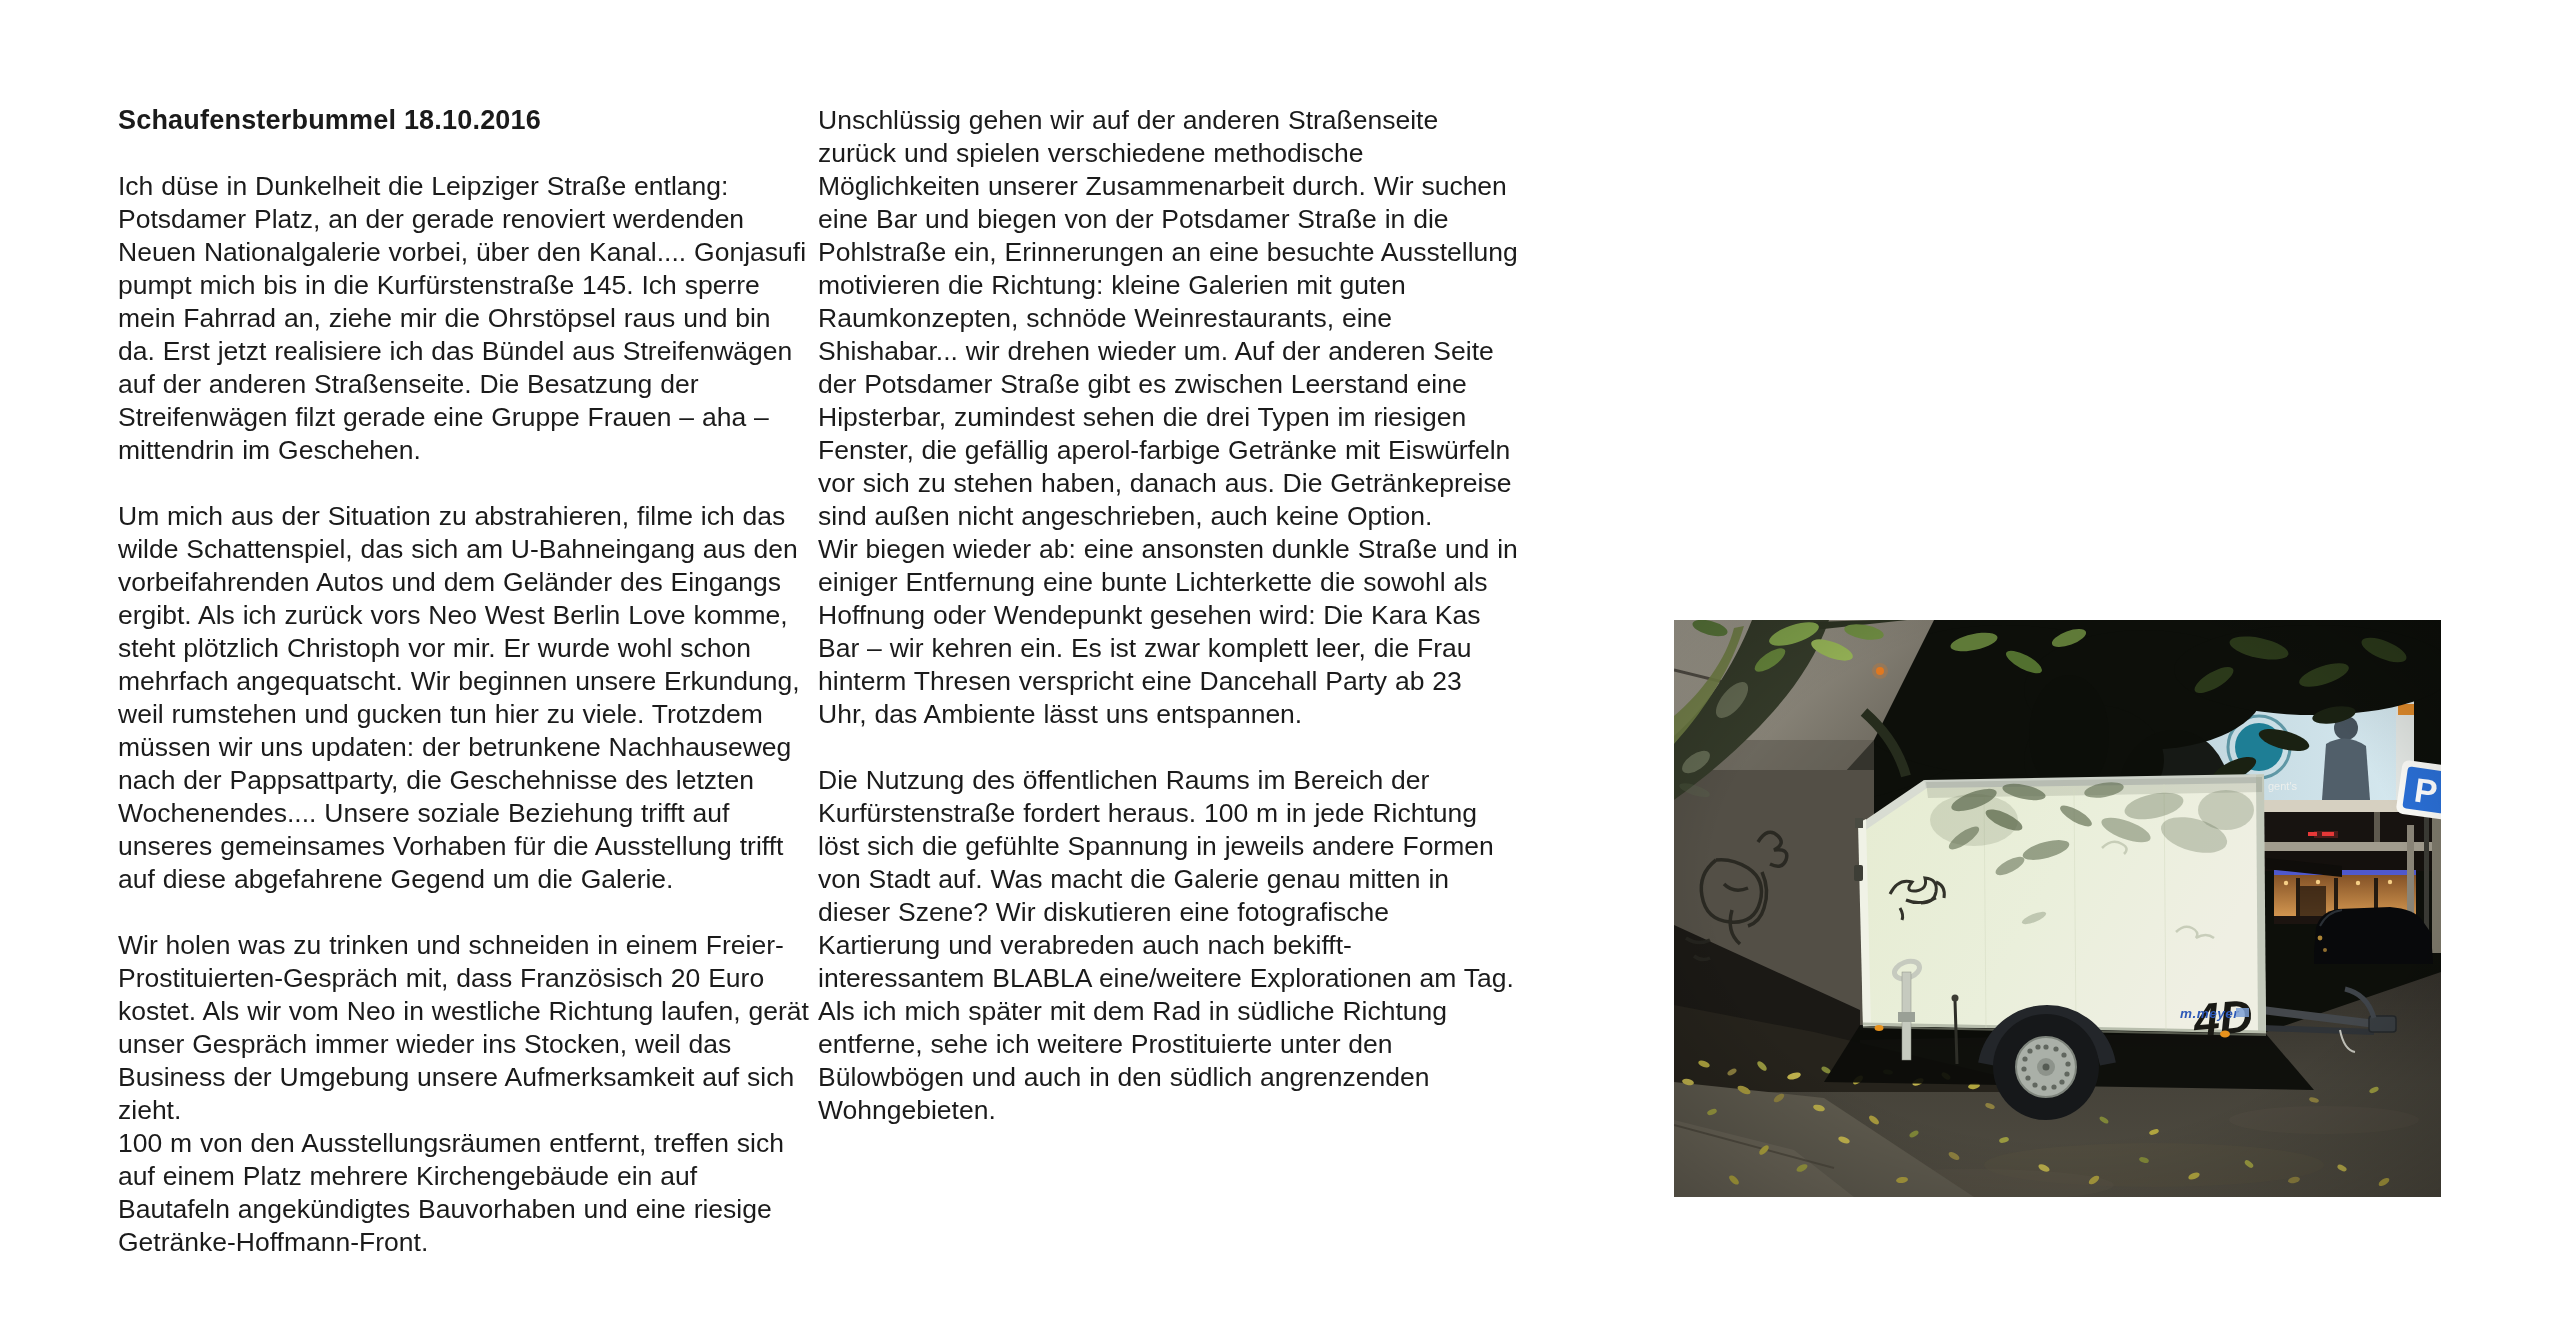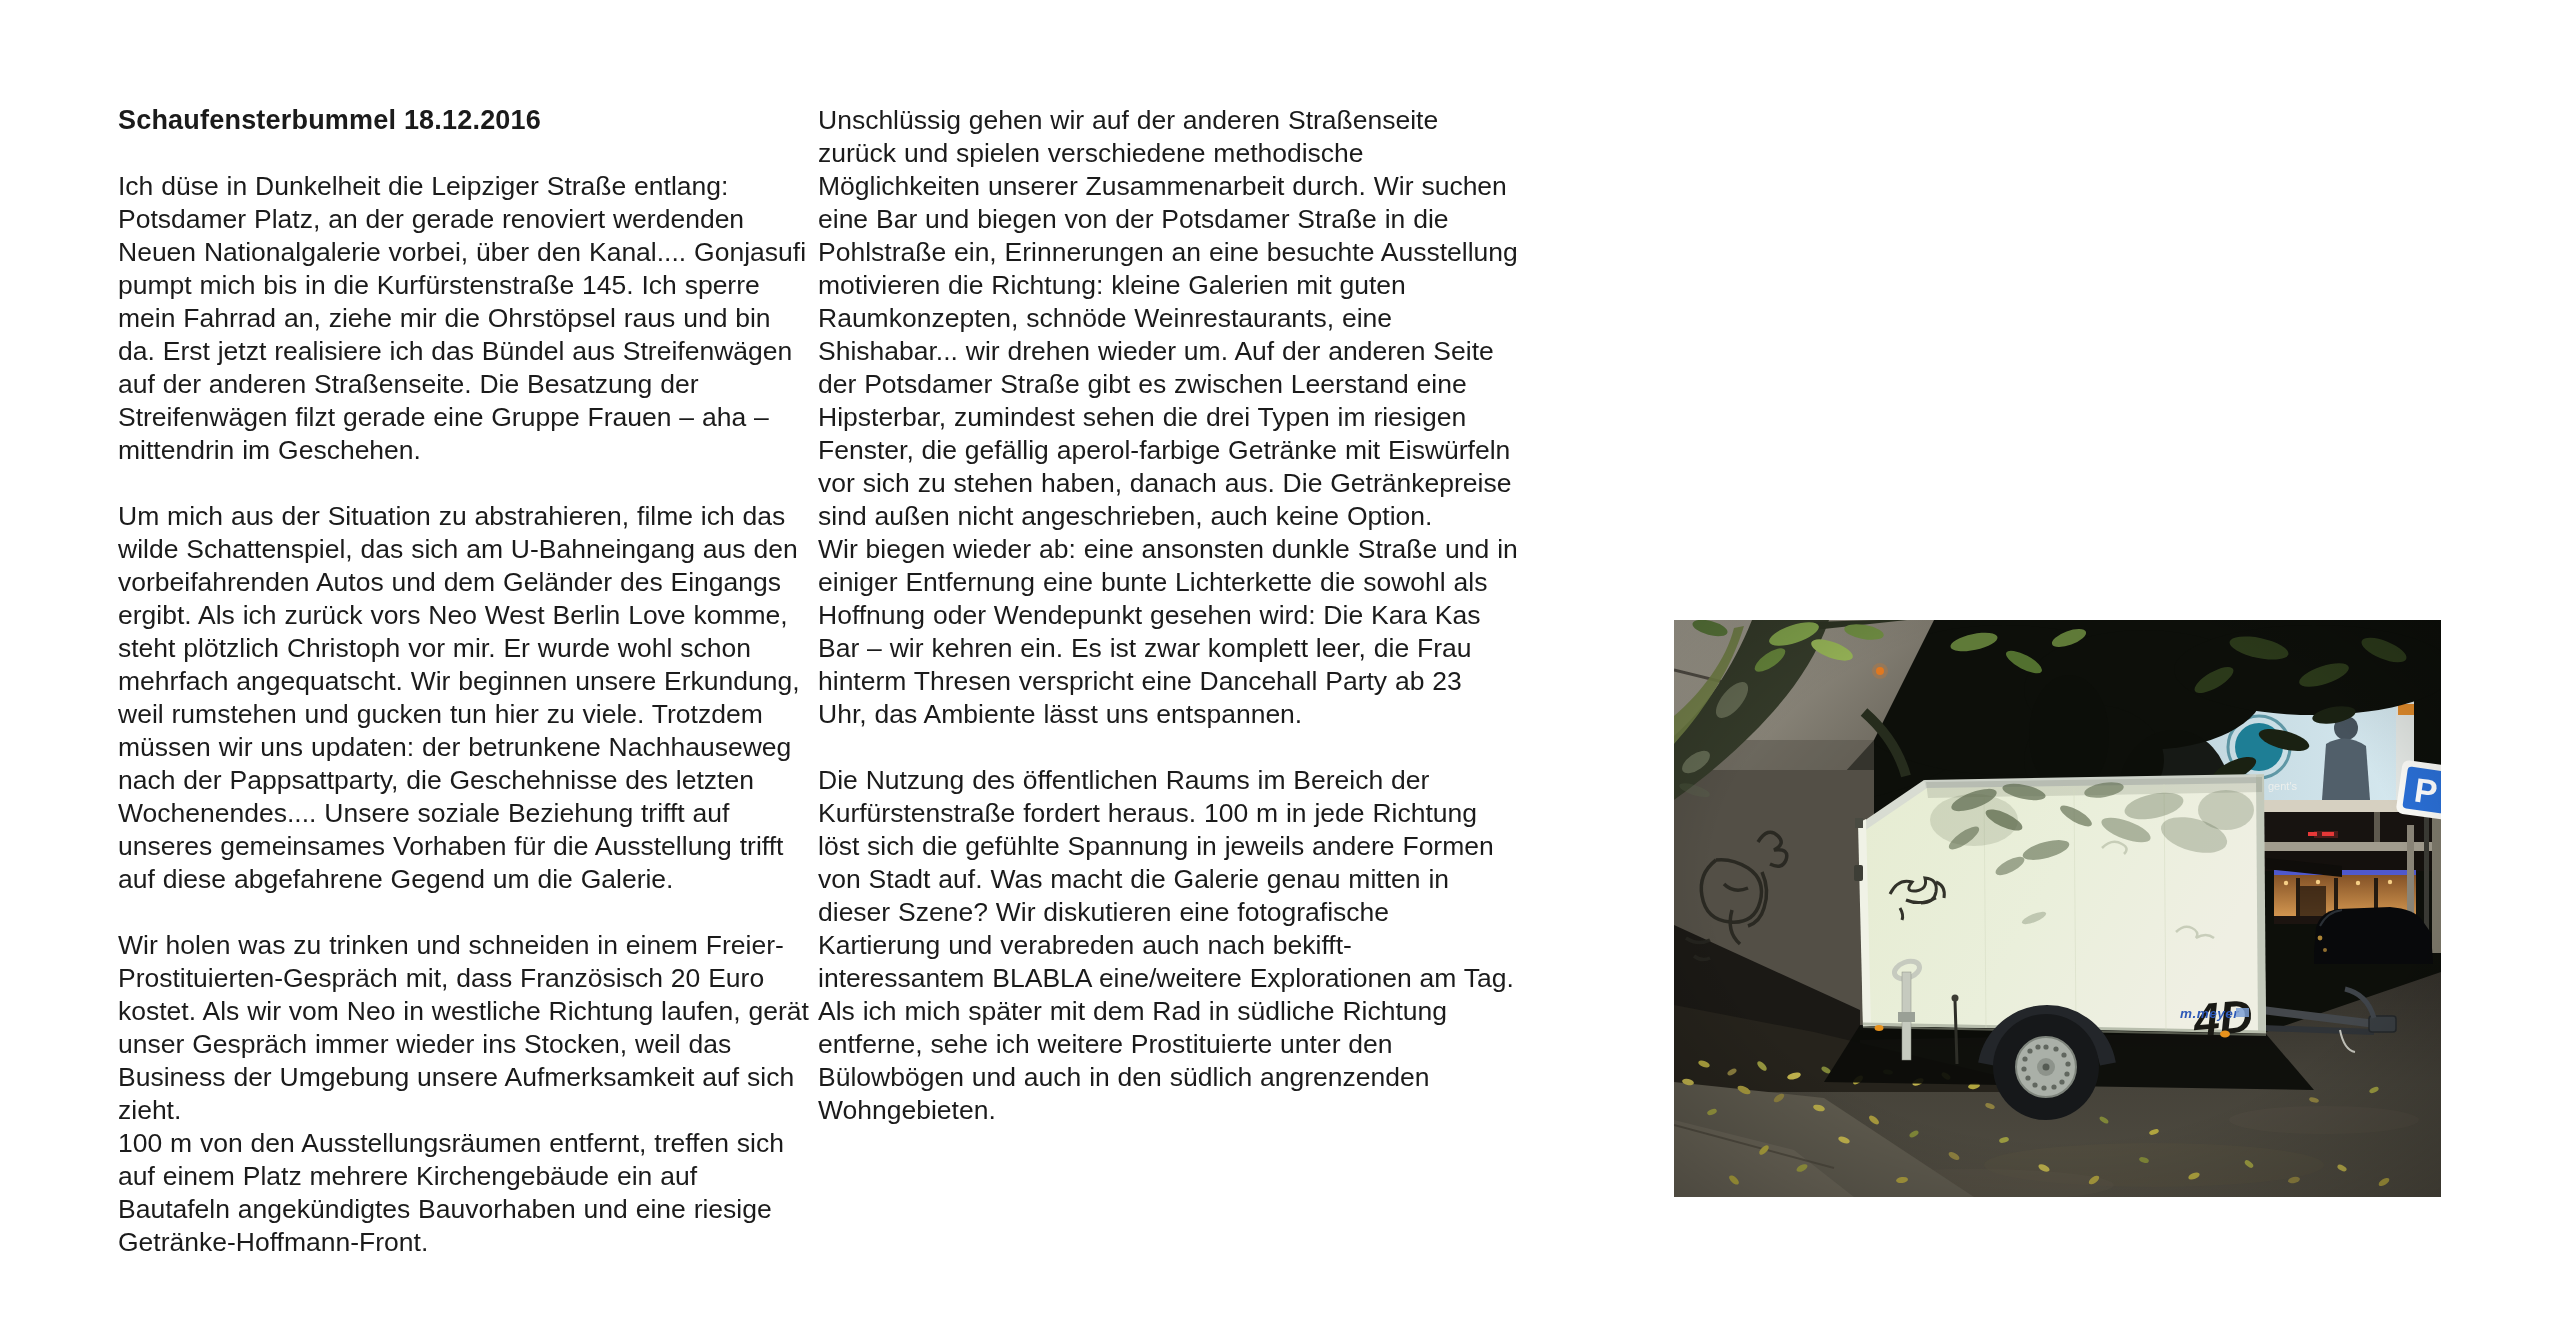--- a/index.html
+++ b/index.html
@@ -29,21 +29,21 @@
     margin:0;padding:0;overflow:hidden;background:#0d0f0a;
   }
   figure.photo svg{display:block;width:767px;height:577px;}
 </style>
 </head>
 <body>
 
 <div class="page">
 
   <div class="col col-left">
-    <h1>Schaufensterbummel 18.12.2016</h1>
+    <h1>Schaufensterbummel 18.10.2016</h1>
     <p>Ich düse in Dunkelheit die Leipziger Straße entlang: Potsdamer Platz, an der gerade renoviert werdenden Neuen Nationalgalerie vorbei, über den Kanal.... Gonjasufi pumpt mich bis in die Kurfürstenstraße 145. Ich sperre mein Fahrrad an, ziehe mir die Ohrstöpsel raus und bin da. Erst jetzt realisiere ich das Bündel aus Streifenwägen auf der anderen Straßenseite. Die Besatzung der Streifenwägen filzt gerade eine Gruppe Frauen – aha – mittendrin im Geschehen.</p>
     <p>Um mich aus der Situation zu abstrahieren, filme ich das wilde Schattenspiel, das sich am U-Bahneingang aus den vorbeifahrenden Autos und dem Geländer des Eingangs ergibt. Als ich zurück vors Neo West Berlin Love komme, steht plötzlich Christoph vor mir. Er wurde wohl schon mehrfach angequatscht. Wir beginnen unsere Erkundung, weil rumstehen und gucken tun hier zu viele. Trotzdem müssen wir uns updaten: der betrunkene Nachhauseweg nach der Pappsattparty, die Geschehnisse des letzten Wochenendes.... Unsere soziale Beziehung trifft auf unseres gemeinsames Vorhaben für die Ausstellung trifft auf diese abgefahrene Gegend um die Galerie.</p>
     <p>Wir holen was zu trinken und schneiden in einem Freier-Prostituierten-Gespräch mit, dass Französisch 20 Euro kostet. Als wir vom Neo in westliche Richtung laufen, gerät unser Gespräch immer wieder ins Stocken, weil das Business der Umgebung unsere Aufmerksamkeit auf sich zieht.
 100 m von den Ausstellungsräumen entfernt, treffen sich auf einem Platz mehrere Kirchengebäude ein auf Bautafeln angekündigtes Bauvorhaben und eine riesige Getränke-Hoffmann-Front.</p>
   </div>
 
   <div class="col col-middle">
     <p>Unschlüssig gehen wir auf der anderen Straßenseite zurück und spielen verschiedene methodische Möglichkeiten unserer Zusammenarbeit durch. Wir suchen eine Bar und biegen von der Potsdamer Straße in die Pohlstraße ein, Erinnerungen an eine besuchte Ausstellung motivieren die Richtung: kleine Galerien mit guten Raumkonzepten, schnöde Weinrestaurants, eine Shishabar... wir drehen wieder um. Auf der anderen Seite der Potsdamer Straße gibt es zwischen Leerstand eine Hipsterbar, zumindest sehen die drei Typen im riesigen Fenster, die gefällig aperol-farbige Getränke mit Eiswürfeln vor sich zu stehen haben, danach aus. Die Getränkepreise sind außen nicht angeschrieben, auch keine Option.
 Wir biegen wieder ab: eine ansonsten dunkle Straße und in einiger Entfernung eine bunte Lichterkette die sowohl als Hoffnung oder Wendepunkt gesehen wird: Die Kara Kas Bar – wir kehren ein. Es ist zwar komplett leer, die Frau hinterm Thresen verspricht eine Dancehall Party ab 23 Uhr, das Ambiente lässt uns entspannen.</p>
     <p>Die Nutzung des öffentlichen Raums im Bereich der Kurfürstenstraße fordert heraus. 100 m in jede Richtung löst sich die gefühlte Spannung in jeweils andere Formen von Stadt auf. Was macht die Galerie genau mitten in dieser Szene? Wir diskutieren eine fotografische Kartierung und verabreden auch nach bekifft-interessantem BLABLA eine/weitere Explorationen am Tag. Als ich mich später mit dem Rad in südliche Richtung entferne, sehe ich weitere Prostituierte unter den Bülowbögen und auch in den südlich angrenzenden Wohngebieten.</p>

